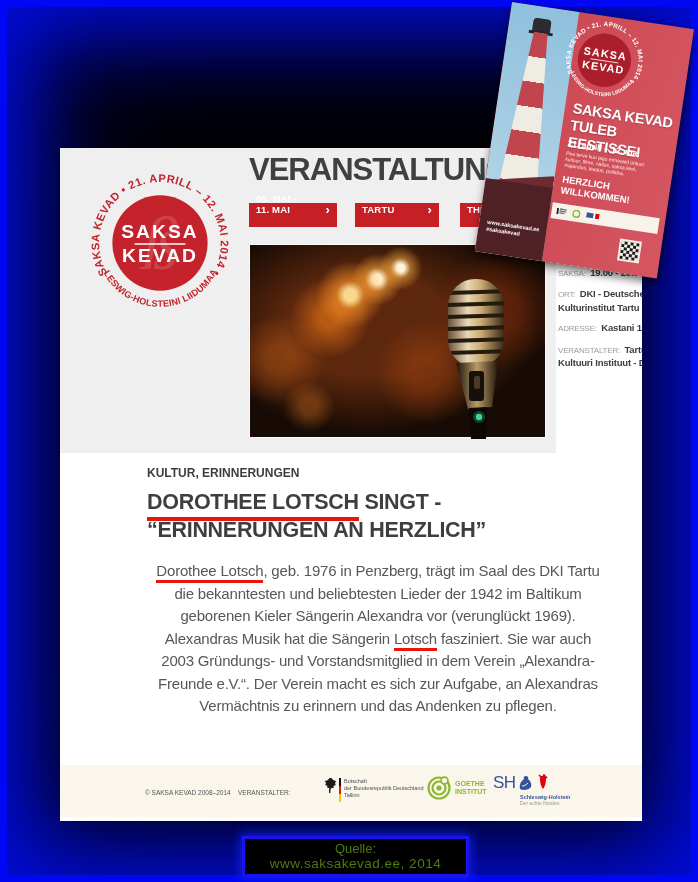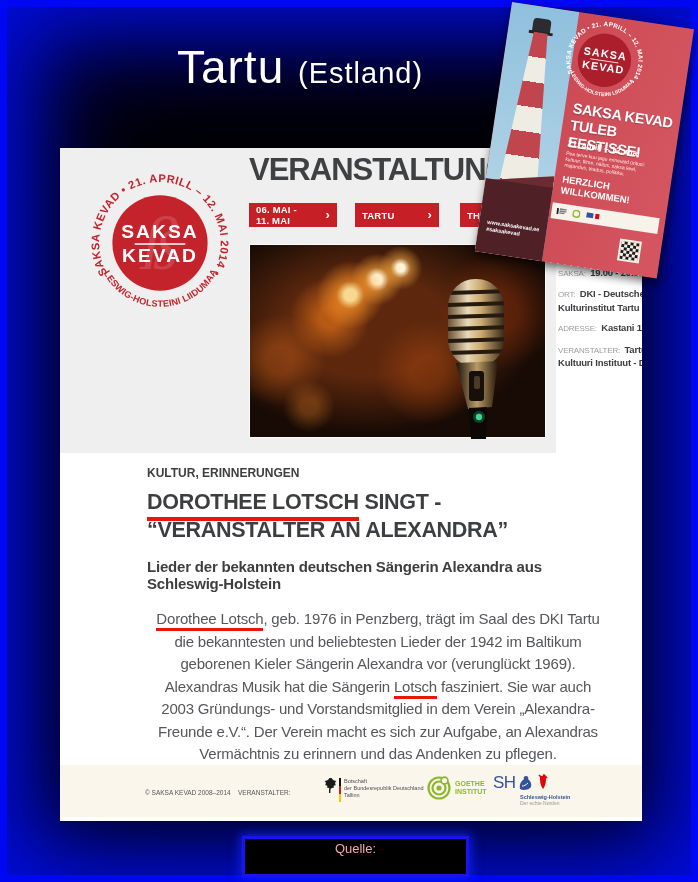--- a/index.html
+++ b/index.html
@@ -11,21 +11,21 @@
   
   .top-title{position:absolute;left:60px;top:40px;width:480px;text-align:center;color:#fff;z-index:5;}
   .top-title .t1{font-size:46px;letter-spacing:1px;}
   .top-title .t1 .small{font-size:29px;}
   .top-title .t2{font-size:31px;margin-top:8px;}
   
   #page{position:absolute;left:60px;top:148px;width:582px;height:673px;background:#fff;z-index:10;overflow:hidden;}
   #gray-band{position:absolute;left:0;top:0;width:496px;height:305px;background:#efeff0;}
   #page-head{position:absolute;left:189px;top:4px;font-size:31px;font-weight:bold;color:#3e4042;letter-spacing:-1px;}
   .tab{position:absolute;top:55px;height:22px;background:#c62026;color:#fff;font-size:9.5px;font-weight:bold;
-       display:flex;align-items:center;padding:12px 7px;letter-spacing:.2px;}
+       display:flex;align-items:flex-end;padding:12px 7px;letter-spacing:.2px;}
   .tab .arr{margin-left:auto;font-size:13px;line-height:10px;padding-left:14px;}
   #tab1{left:189px;width:88px;}
   #tab2{left:295px;width:84px;}
   #tab3{left:400px;width:88px;}
   
   #photo{position:absolute;left:189px;top:96px;width:297px;height:194px;border:1px solid #fbfbfb;
     background-color:#180b05;
     background-image:
       radial-gradient(circle at 34% 26%, rgba(255,225,150,.95) 0 6px, rgba(255,150,40,.6) 14px, rgba(0,0,0,0) 34px),
       radial-gradient(circle at 43% 18%, #ffedc8 0 5px, rgba(255,170,60,.55) 12px, rgba(0,0,0,0) 26px),
@@ -82,31 +82,30 @@
   .p-dates{position:absolute;left:76px;top:126px;color:#fff;font-weight:bold;font-size:8.5px;}
   .p-small{position:absolute;left:76px;top:138px;color:#ffe9e9;font-size:5px;line-height:6px;width:92px;}
   .p-greet{position:absolute;left:76px;top:162px;color:#fff;font-weight:bold;font-size:9.5px;line-height:11px;}
   #p-strip{position:absolute;left:70px;top:192px;width:108px;height:16px;background:#f7f3ea;display:flex;align-items:center;gap:6px;padding:0 5px;}
   .pm{height:8px;}
   #p-web{position:absolute;left:8px;top:218px;color:#fff;font-weight:bold;font-size:5.5px;line-height:7px;}
   #p-qr{position:absolute;left:142px;top:218px;width:22px;height:22px;background:
      repeating-conic-gradient(#1c1c1c 0% 25%, #f5f0e6 0% 50%);background-size:6px 6px;border:2px solid #f5f0e6;}
   
   #quelle{position:absolute;left:242px;top:836px;width:227px;height:41px;background:#000;z-index:40;
-     border:3px solid #1a13ef;box-shadow:0 0 10px 2px rgba(20,40,255,.75);color:#fca5a5;text-align:center;padding-top:2px;}
+     border:3px solid #1a13ef;box-shadow:0 0 10px 2px rgba(20,40,255,.75);color:#4d7c0f;text-align:center;padding-top:2px;}
   #quelle .q1{font-size:13px;}
   #quelle .q2{font-size:13.5px;letter-spacing:.5px;}
 </style>
 </head>
 <body>
 
 <div id="canvas">
 
   <div class="top-title">
-    <div class="t1"><span>Tartu</span> <span class="small">(Estland)</span></div>
   </div>
 
   <div id="page">
     <div id="gray-band"></div>
 
     <svg id="page-logo" width="150" height="150" viewBox="0 0 148 148">
       <defs>
         <path id="arcTop" d="M 24.9 108.4 A 60 60 0 1 1 123.1 108.4" fill="none"></path>
         <path id="arcBot" d="M 16.9 100.6 A 63 63 0 0 0 131.1 100.6" fill="none"></path>
       </defs>
@@ -189,23 +188,22 @@
       </div>
       <div class="detail">
         <div class="row"><span class="lbl">VERANSTALTER:</span> <span class="val">Tartu Saksa</span></div>
         <div class="row"><span class="val">Kultuuri Instituut - DKI</span></div>
       </div>
     </div>
 
     <div id="article">
       <div id="cat">KULTUR, ERINNERUNGEN</div>
       <div id="headline">
-        <span class="ru4">DOROTHEE LOTSCH</span><span> SINGT - “VERANSTALTER AN ALEXANDRA”</span>
-      </div>
-      <div id="sub">Lieder der bekannten deutschen Sängerin Alexandra aus Schleswig-Holstein</div>
+        <span class="ru4">DOROTHEE LOTSCH</span><span> SINGT - “ERINNERUNGEN AN HERZLICH”</span>
+      </div>
       <div id="bodytext">
         <span class="ru3">Dorothee Lotsch</span><span>, geb. 1976 in Penzberg,  trägt im Saal des DKI Tartu die bekanntesten und beliebtesten Lieder der 1942 im Baltikum  geborenen Kieler Sängerin Alexandra vor (verunglückt 1969). Alexandras Musik hat die Sängerin </span><span class="ru3">Lotsch</span><span> fasziniert. Sie war auch 2003 Gründungs- und Vorstandsmitglied in dem Verein „Alexandra-Freunde e.V.“. Der Verein macht es sich zur Aufgabe, an Alexandras Vermächtnis zu erinnern und das Andenken zu pflegen.</span>
       </div>
     </div>
 
     <div id="pfooter">
       <div id="copyright">© SAKSA KEVAD 2008–2014</div>
       <div id="veranst">VERANSTALTER:</div>
 
       <div id="embassy">
@@ -303,15 +301,16 @@
     </div>
     <div id="p-web">
       <div>www.saksakevad.ee</div>
       <div>#saksakevad</div>
     </div>
     <div id="p-qr"></div>
   </div>
 
   <div id="quelle">
     <div class="q1">Quelle:</div>
+    <div class="q2">www.saksakevad.ee, 2014</div>
   </div>
 
 </div>
 
 </body></html>

